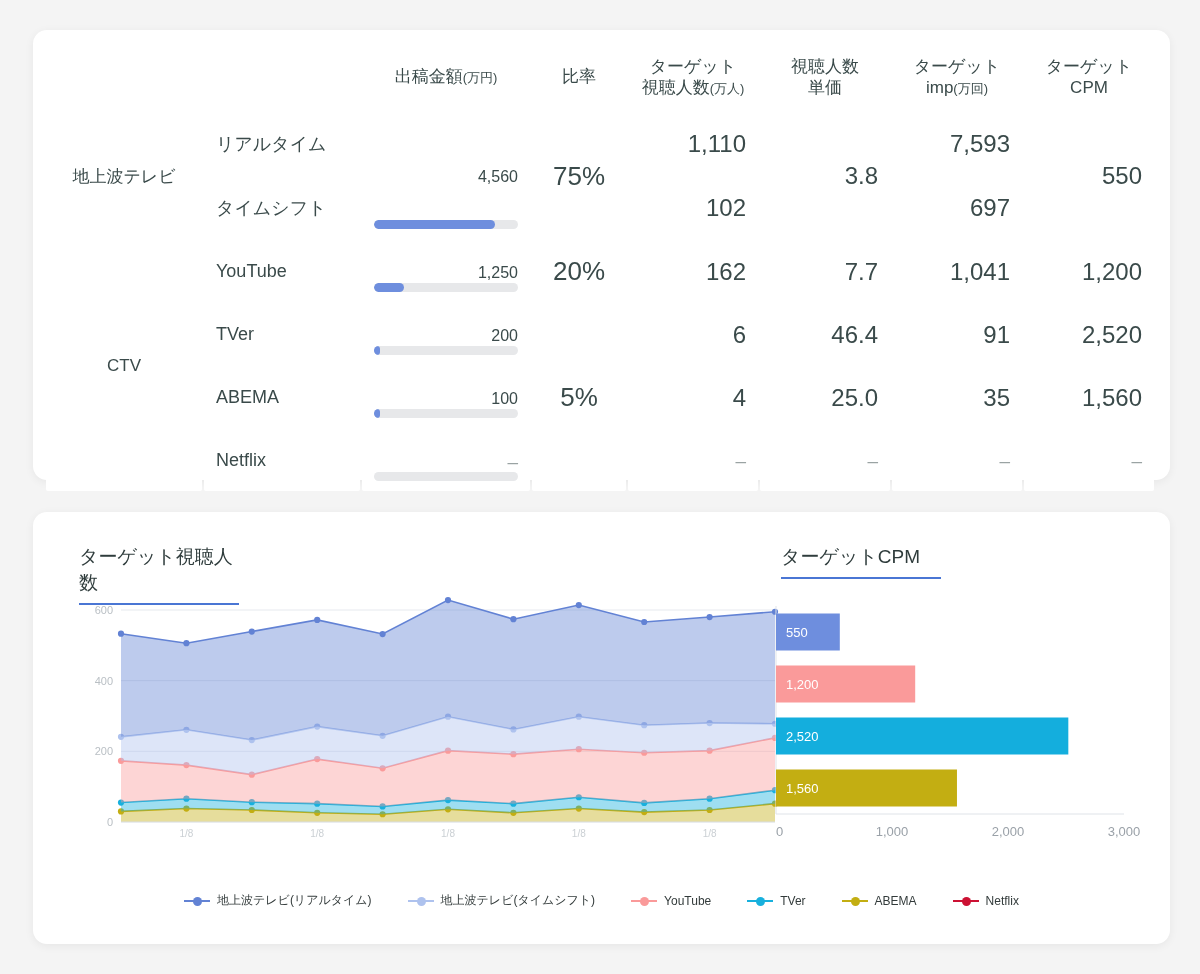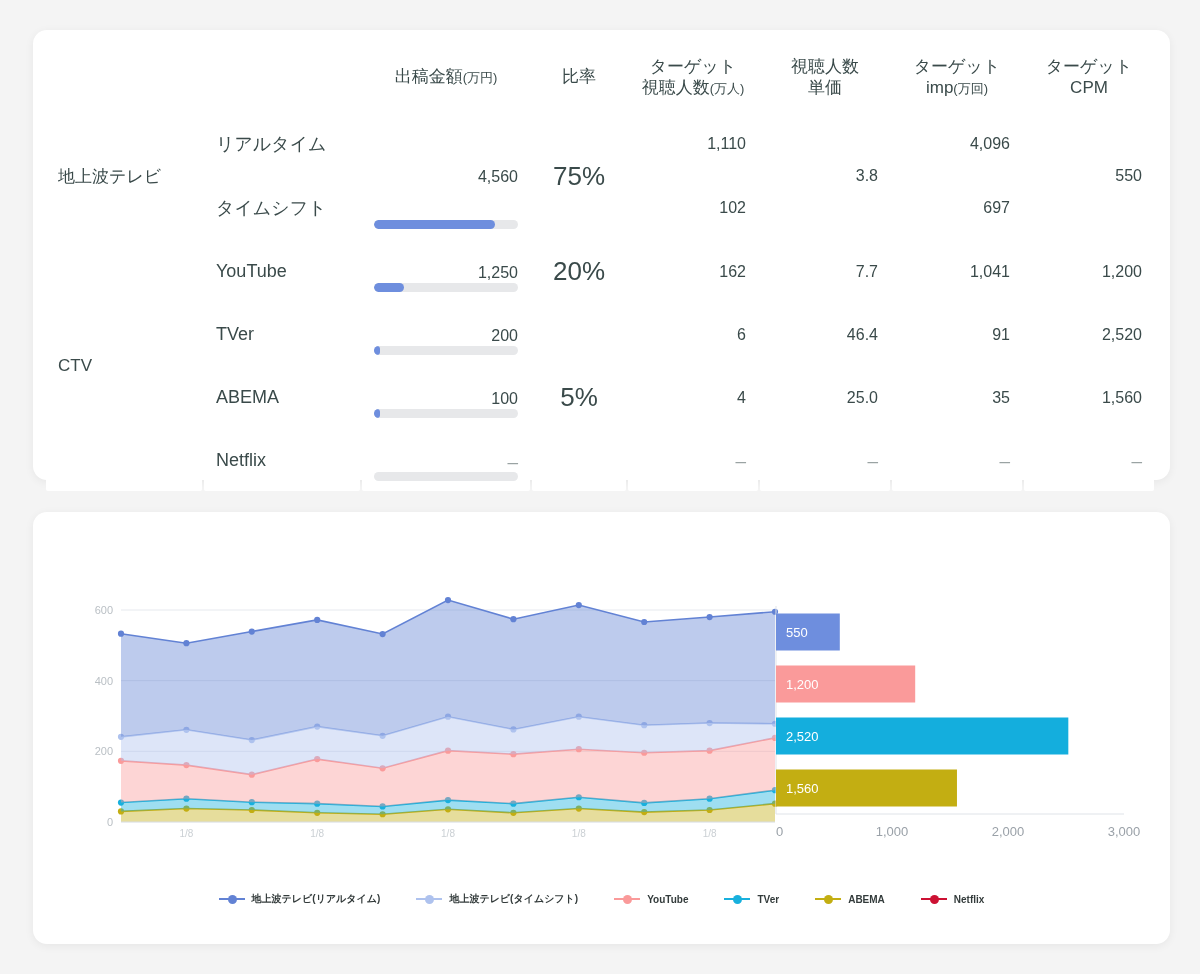--- a/index.html
+++ b/index.html
@@ -42,34 +42,34 @@
     line-height: 1.25;
     text-align: center;
     height: 68px;
     font-weight: normal;
   }
   th.hd .sm { font-size: 13px; }
   th.blank { background: #ffffff; }
 
   td.grp {
     background: #f2f5fc;
-    text-align: left;
+    text-align: center;
     font-size: 17px;
     color: #3a4a4a;
   }
   td.sub {
     background: #fcfdff;
     text-align: left;
     font-size: 18px;
     color: #3c4b4b;
     padding-left: 20px;
   }
   td.num {
     text-align: right;
-    font-size: 16px;
+    font-size: 24px;
     color: #3a4a4a;
     background: #fdfeff;
   }
   td.num.dash { color: #9aa3a3; font-size: 19px; }
   td.ratio { text-align: center; font-size: 26px; color:#3a4a4a; background:#fdfeff; }
 
   
   td.money { position: relative; background:#fdfeff; padding: 0 12px; }
   .money-val {
     text-align: right; font-size: 16px; color:#3a4a4a;
@@ -119,21 +119,21 @@
   }
   .lg-item { display: flex; align-items: center; gap: 7px; }
   .lg-mark { position: relative; width: 26px; height: 12px; }
   .lg-mark .ln {
     position: absolute; top: 5px; left: 0; width: 26px; height: 2px;
   }
   .lg-mark .dot {
     position: absolute; top: 2px; left: 9px;
     width: 9px; height: 9px; border-radius: 50%;
   }
-  .lg-text { font-size: 10px; color: #333b3b; font-weight: bold; white-space: nowrap; text-align: right; }
+  .lg-text { font-size: 12px; color: #333b3b; font-weight: normal; white-space: nowrap; text-align: right; }
 </style>
 </head>
 <body>
 
 <div class="page">
 
   <div class="card" id="table-card">
     <table class="grid" id="media-table">
       <colgroup>
         <col style="width:156px">
@@ -180,21 +180,21 @@
           <td class="sub">リアルタイム</td>
           <td class="money" rowspan="2">
             <div class="money-val">4,560</div>
             <div class="bartrack">
               <div class="barfill" style="width:84%"></div>
             </div>
           </td>
           <td class="ratio" rowspan="2">75%</td>
           <td class="num">1,110</td>
           <td class="num" rowspan="2">3.8</td>
-          <td class="num">4,096</td>
+          <td class="num">7,593</td>
           <td class="num" rowspan="2">550</td>
         </tr>
 
         <tr style="height:62px">
           <td class="sub">タイムシフト</td>
           <td class="num">102</td>
           <td class="num">697</td>
         </tr>
 
         <tr style="height:61px">
@@ -254,21 +254,29 @@
           <td class="num dash">–</td>
           <td class="num dash">–</td>
           <td class="num dash">–</td>
         </tr>
       </tbody>
     </table>
   </div>
 
   <div class="card" id="chart-card">
 
-
+    <div class="sec-title" id="area-title">
+      <span>ターゲット視聴人数</span>
+      <span class="rule"></span>
+    </div>
+
+    <div class="sec-title" id="bar-title">
+      <span>ターゲットCPM</span>
+      <span class="rule"></span>
+    </div>
 
     <div class="chart-box" id="area-chart">
       <svg id="area-svg" width="700" height="250">
           <line x1="42" y1="224" x2="696" y2="224" class="gline"></line>
           <text x="34" y="228" text-anchor="end" class="ylab">0</text>
           <line x1="42" y1="153.33333333333334" x2="696" y2="153.33333333333334" class="gline"></line>
           <text x="34" y="157.33333333333334" text-anchor="end" class="ylab">200</text>
           <line x1="42" y1="82.66666666666669" x2="696" y2="82.66666666666669" class="gline"></line>
           <text x="34" y="86.66666666666669" text-anchor="end" class="ylab">400</text>
           <line x1="42" y1="12" x2="696" y2="12" class="gline"></line>

